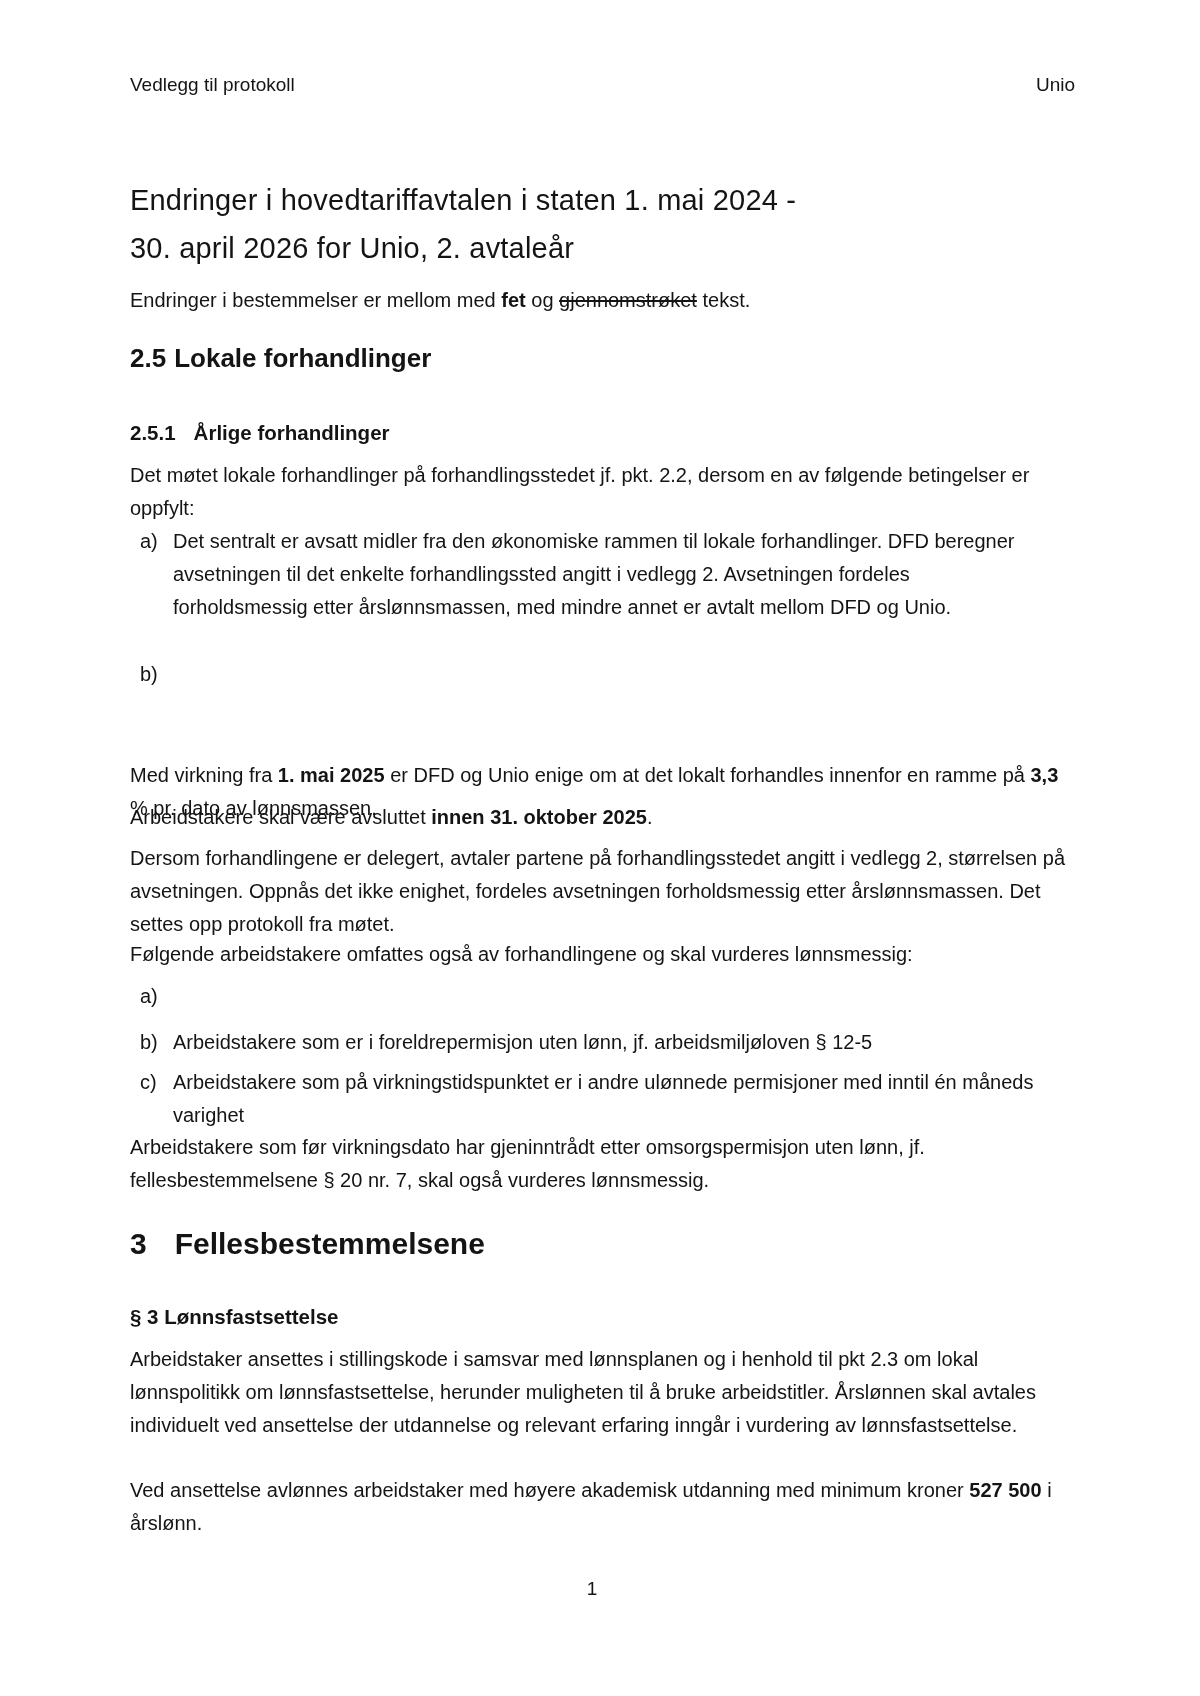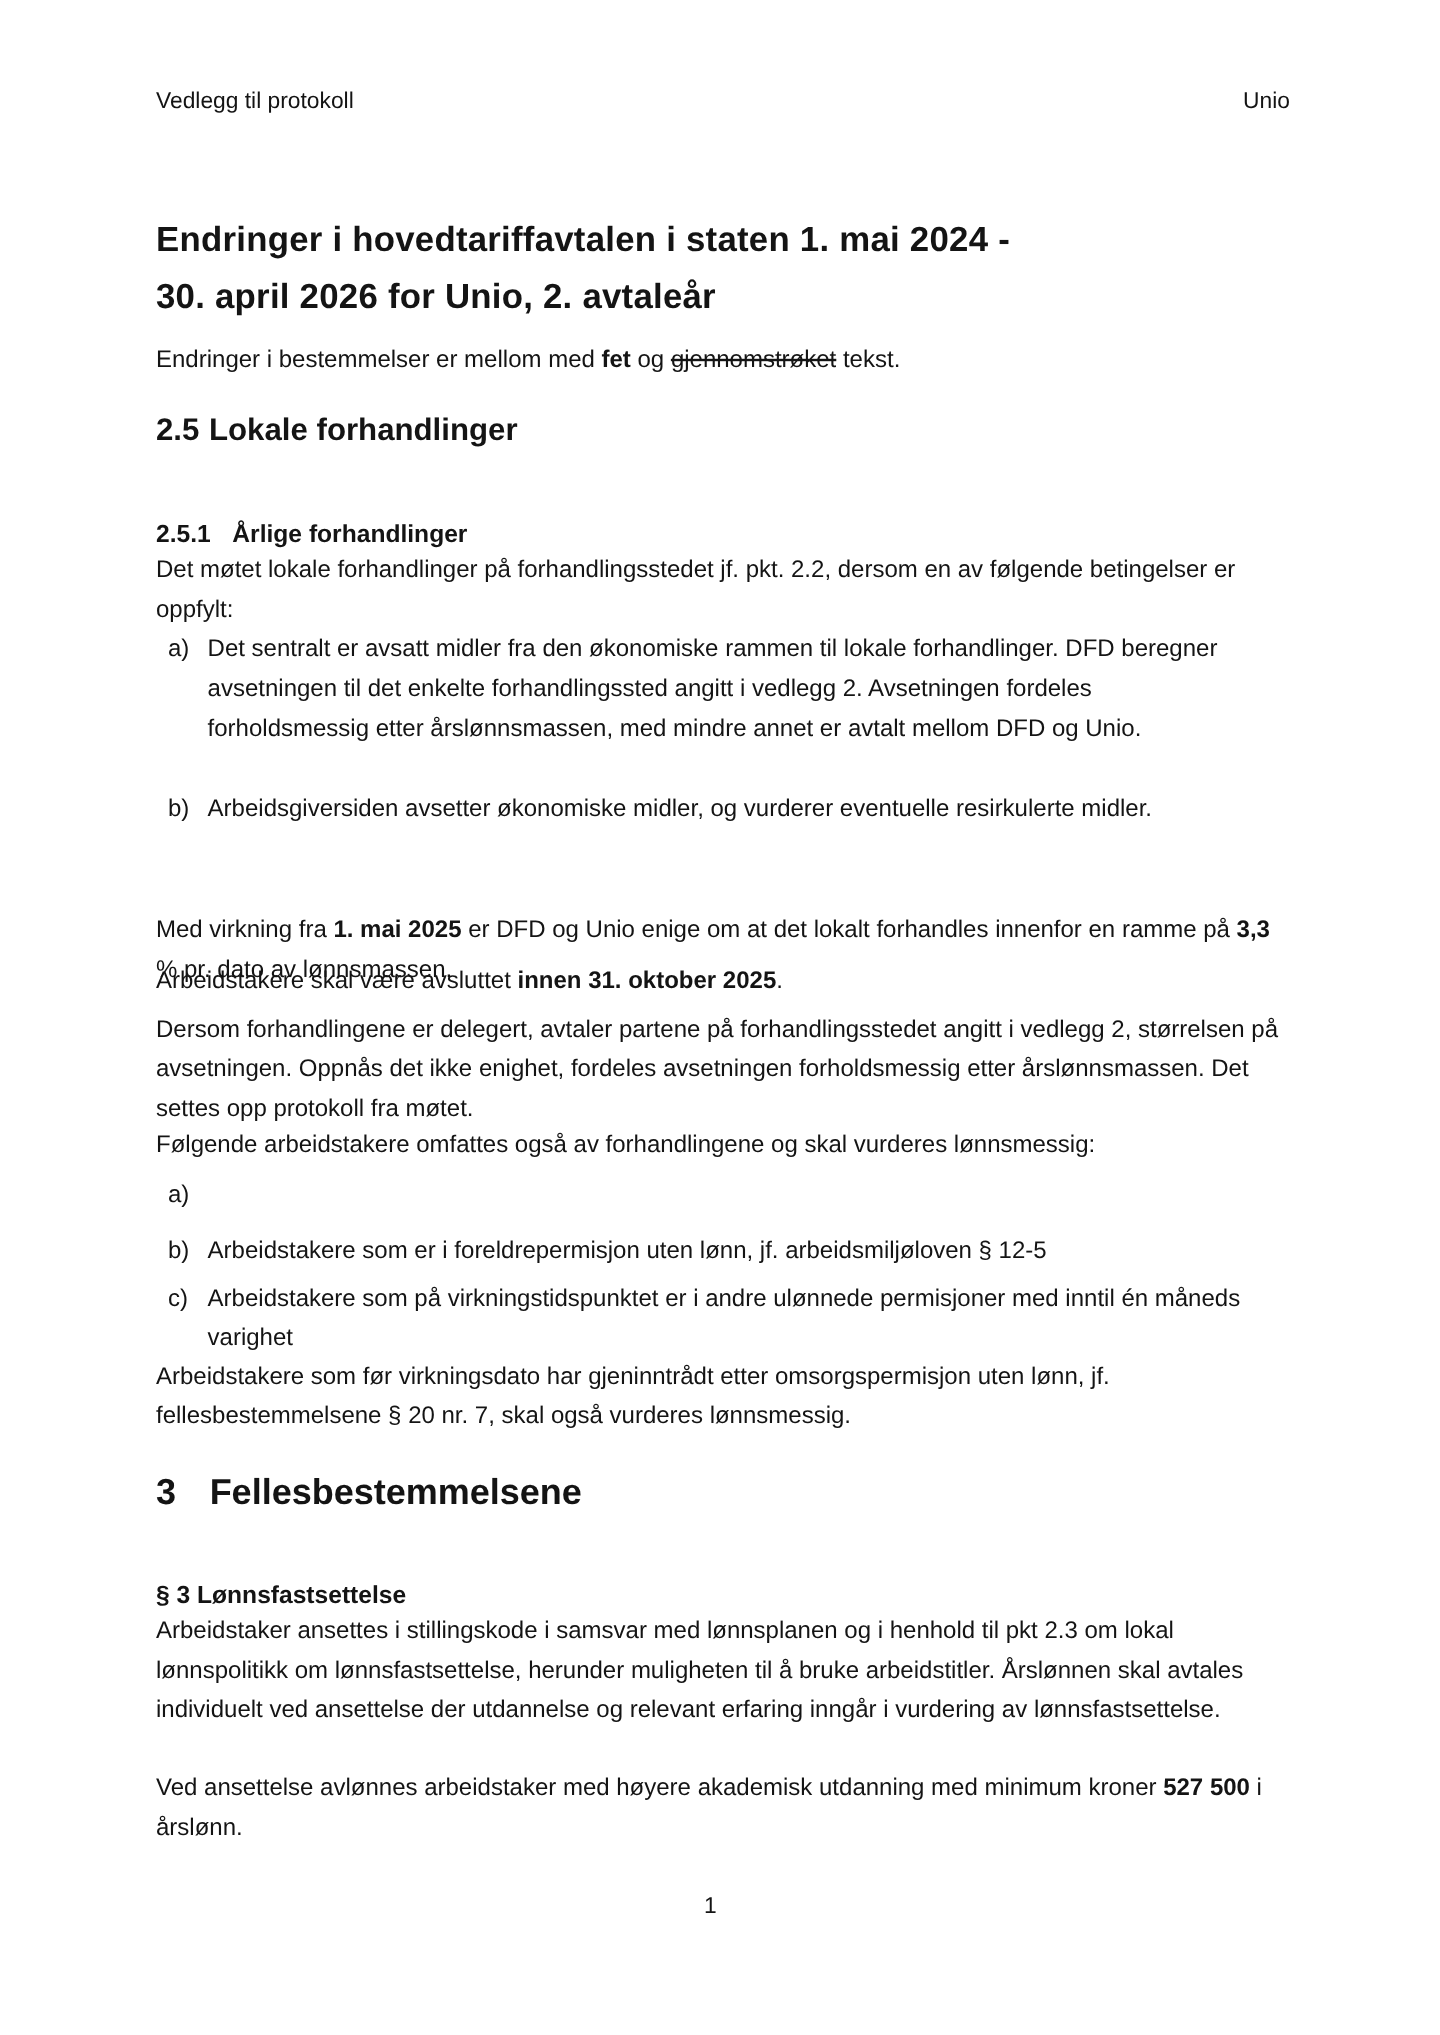--- a/index.html
+++ b/index.html
@@ -13,32 +13,32 @@
     overflow: hidden;
   }
   .abs { position: absolute; left: 130px; width: 945px; }
   .running-head {
     top: 73px;
     display: flex; justify-content: space-between;
     font-size: 19px; line-height: 24px; align-items: flex-end;
   }
   .doc-title {
     top: 176px;
-    font-size: 29px; font-weight: bold; line-height: 48px;
+    font-size: 29px; font-weight: normal; line-height: 48px;
     letter-spacing: 0.2px;
   }
   .doc-title span { display: block; }
   .intro-note { top: 284px; }
   .body-text { font-size: 20px; line-height: 33px; }
   .h2 {
     top: 340px;
     font-size: 26px; font-weight: bold; line-height: 36px;
   }
   .h2 .num { margin-right: 8px; }
-  .h3 { font-size: 20.5px; font-weight: bold; line-height: 28px; margin-top: 13px; }
+  .h3 { font-size: 20.5px; font-weight: bold; line-height: 28px; }
   .h3-251 { top: 419px; }
   .h3-251 .num { margin-right: 18px; }
   .p-intro { top: 459px; }
   .doc-list-item {
     position: absolute; left: 140px; width: 905px;
     padding-left: 33px; box-sizing: border-box;
   }
   .doc-list-item .marker { position: absolute; left: 0; top: 0; }
   .li-a1 { top: 525px; }
   .li-b1 { top: 658px; }
@@ -91,21 +91,20 @@
 
 <p class="abs body-text p-intro">Det møtet lokale forhandlinger på forhandlingsstedet jf. pkt. 2.2, dersom en av følgende betingelser er oppfylt:</p>
 
 <div class="doc-list-item body-text li-a1">
   <span class="marker">a)</span>
   <span>Det sentralt er avsatt midler fra den økonomiske rammen til lokale forhandlinger. DFD beregner avsetningen til det enkelte forhandlingssted angitt i vedlegg 2. Avsetningen fordeles forholdsmessig etter årslønnsmassen, med mindre annet er avtalt mellom DFD og Unio.</span>
 </div>
 
 <div class="doc-list-item body-text li-b1">
   <span class="marker">b)</span>
-  <span>Arbeidsgiversiden avsetter økonomiske midler, og vurderer eventuelle resirkulerte midler.</span>
 </div>
 
 <p class="abs body-text p-virkning"><span>Med virkning fra </span><span class="b">1. mai 2025</span><span> er DFD og Unio enige om at det lokalt forhandles innenfor en ramme på </span><span class="b">3,3</span><span> % pr. dato av lønnsmassen.</span></p>
 
 <p class="abs body-text p-frist"><span>Arbeidstakere skal være avsluttet </span><span class="b">innen 31. oktober 2025</span><span>.</span></p>
 
 <p class="abs body-text p-delegert">Dersom forhandlingene er delegert, avtaler partene på forhandlingsstedet angitt i vedlegg 2, størrelsen på avsetningen. Oppnås det ikke enighet, fordeles avsetningen forholdsmessig etter årslønnsmassen. Det settes opp protokoll fra møtet.</p>
 
 <p class="abs body-text p-folgende">Følgende arbeidstakere omfattes også av forhandlingene og skal vurderes lønnsmessig:</p>
 

